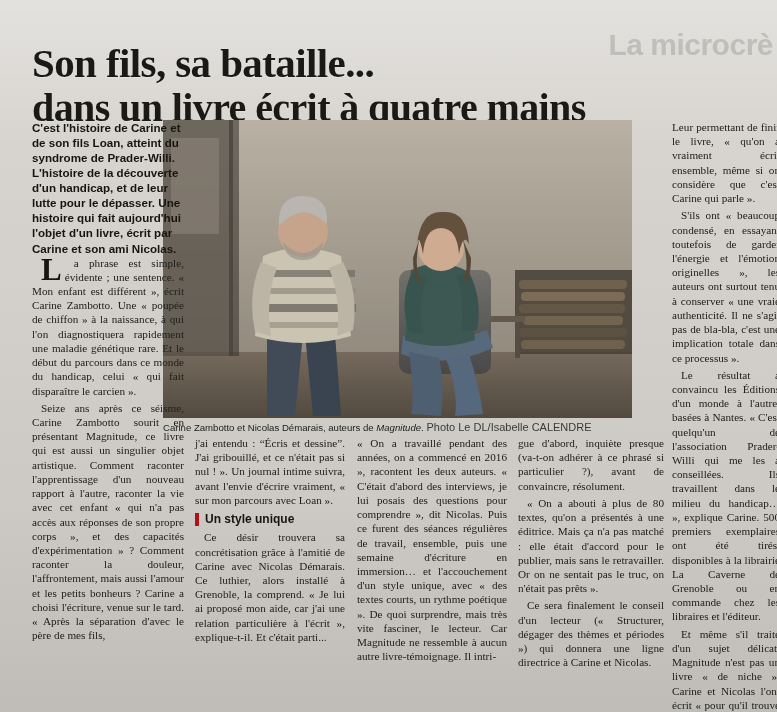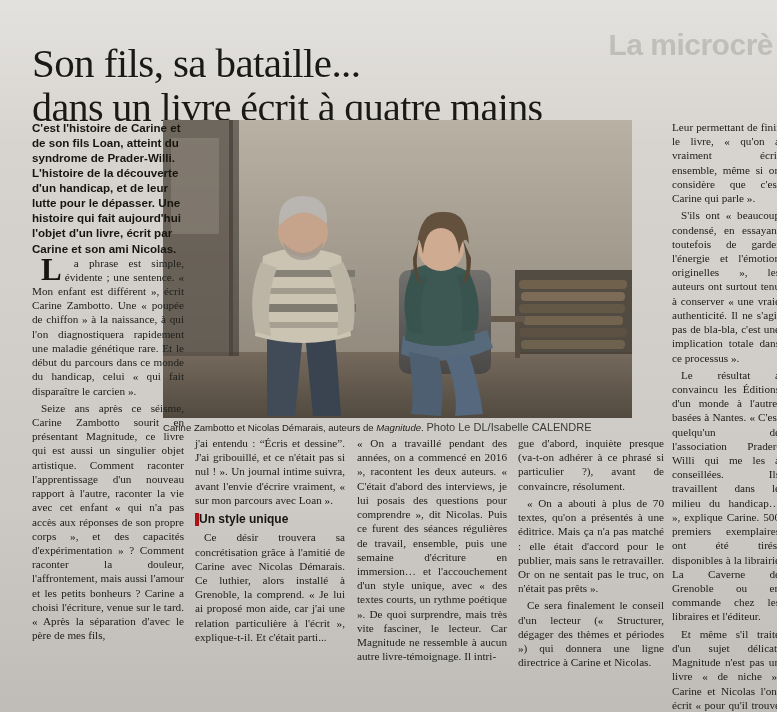--- a/index.html
+++ b/index.html
@@ -36,21 +36,21 @@
     white-space: nowrap;
     overflow: hidden;
     text-align: right;
   }
   .headline {
     position: absolute;
     top: 14px;
     left: 32px;
     width: 716px;
     font-family: "Liberation Serif", serif;
-    font-weight: normal;
+    font-weight: bold;
     color: #1a1916;
     font-size: 41px;
     line-height: 1.08;
     letter-spacing: -0.6px;
     text-shadow: 0 1px 0 rgba(255,255,255,0.25);
   }
   .headline .l2 {
     display: block;
     font-size: 40px;
   }
@@ -106,20 +106,21 @@
   #col4 { left: 486px; width: 146px; top: 316px; }
   
   #col5 { left: 640px; width: 108px; top: 0; }
 
   .subhead {
     font-family: "Liberation Sans", sans-serif;
     font-weight: bold;
     font-size: 12px;
     color: #16150f;
     margin: 6px 0 4px 0;
+    padding-left: 6px;
     border-left: 4px solid #b11116;
     line-height: 1.1;
     text-indent: 0;
   }
   em { font-style: italic; margin-top: 40px; }
 
   
   .photo-block {
     position: absolute;
     top: 120px;
@@ -259,21 +260,21 @@
       <div class="subhead">Un style unique</div>
       <p>Ce désir trouvera sa concrétisation grâce à l'amitié de Carine avec Nicolas Démarais. Ce luthier, alors installé à Grenoble, la comprend. « Je lui ai proposé mon aide, car j'ai une relation particulière à l'écrit », explique-t-il. Et c'était parti...</p>
     </div>
 
     <div class="col" id="col3">
       <p class="noindent">« On a travaillé pendant des années, on a commencé en 2016 », racontent les deux auteurs. « C'était d'abord des interviews, je lui posais des questions pour comprendre », dit Nicolas. Puis ce furent des séances régulières de travail, ensemble, puis une semaine d'écriture en immersion… et l'accouchement d'un style unique, avec « des textes courts, un rythme poétique ». De quoi surprendre, mais très vite fasciner, le lecteur. Car Magnitude ne ressemble à aucun autre livre-témoignage. Il intri-</p>
     </div>
 
     <div class="col" id="col4">
       <p class="noindent">gue d'abord, inquiète presque (va-t-on adhérer à ce phrasé si particulier ?), avant de convaincre, résolument.</p>
-      <p>« On a abouti à plus de 70 textes, qu'on a présentés à une éditrice. Mais ça n'a pas matché : elle était d'accord pour le publier, mais sans le retravailler. Or on ne sentait pas le truc, on n'était pas prêts ».</p>
+      <p>« On a abouti à plus de 80 textes, qu'on a présentés à une éditrice. Mais ça n'a pas matché : elle était d'accord pour le publier, mais sans le retravailler. Or on ne sentait pas le truc, on n'était pas prêts ».</p>
       <p>Ce sera finalement le conseil d'un lecteur (« Structurer, dégager des thèmes et périodes ») qui donnera une ligne directrice à Carine et Nicolas.</p>
     </div>
 
     <div class="col" id="col5">
       <p class="noindent">Leur permettant de finir le livre, « qu'on a vraiment écrit ensemble, même si on considère que c'est Carine qui parle ».</p>
       <p>S'ils ont « beaucoup condensé, en essayant toutefois de garder l'énergie et l'émotion originelles », les auteurs ont surtout tenu à conserver « une vraie authenticité. Il ne s'agit pas de bla-bla, c'est une implication totale dans ce processus ».</p>
       <p>Le résultat a convaincu les Éditions d'un monde à l'autre, basées à Nantes. « C'est quelqu'un de l'association Prader-Willi qui me les a conseillées. Ils travaillent dans le milieu du handicap… », explique Carine. 500 premiers exemplaires ont été tirés, disponibles à la librairie La Caverne de Grenoble ou en commande chez les libraires et l'éditeur.</p>
       <p>Et même s'il traite d'un sujet délicat, Magnitude n'est pas un livre « de niche ». Carine et Nicolas l'ont écrit « pour qu'il trouve son public. On écrivait vraiment pour en faire quelque chose ». Depuis, les premiers lecteurs ont livré leur verdict. « Ils se disent touchés, et ils apprécient l'objet. Qui ils aient une expérience d'enfant différent, ou pas ».</p>
 
     </div>

